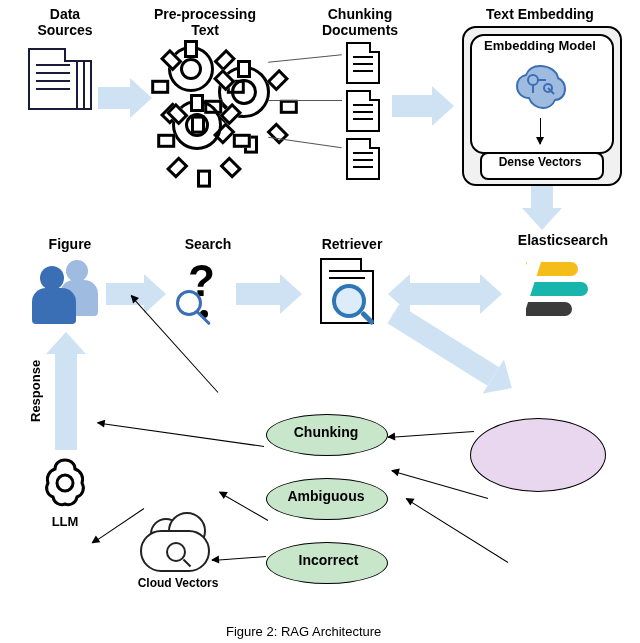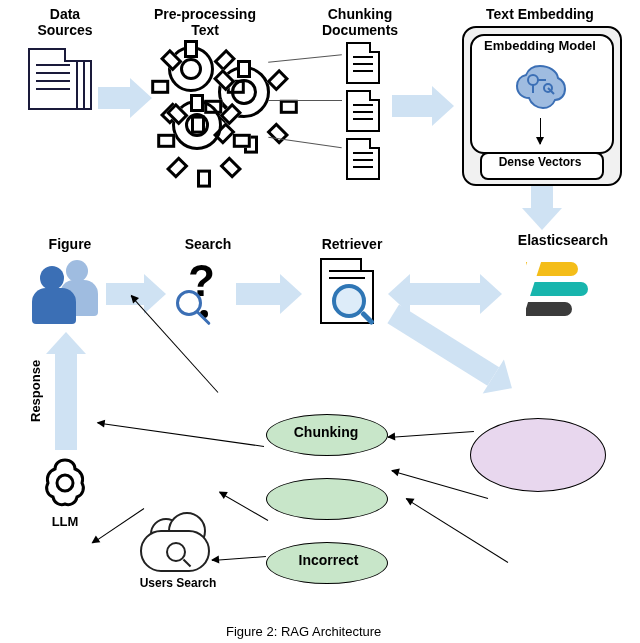--- a/index.html
+++ b/index.html
@@ -270,37 +270,38 @@
       </svg>
   </div>
   <div class="lbl" style="left: 40px; top: 514px; width: 50px; font-size: 13px; white-space: pre-line;">LLM</div>
 
   <div class="oval purple" style="left:470px;top:418px;width:134px;height:72px"></div>
 
   <div class="oval green" style="left:266px;top:414px;width:120px;height:40px"></div>
   <div class="lbl" style="left: 266px; top: 424px; width: 120px; font-size: 14px; white-space: pre-line;">Chunking</div>
 
   <div class="oval green" style="left:266px;top:478px;width:120px;height:40px"></div>
+  <div class="lbl" style="left: 266px; top: 488px; width: 120px; font-size: 14px; white-space: pre-line;">Ambiguous</div>
 
   <div class="oval green" style="left:266px;top:542px;width:120px;height:40px"></div>
   <div class="lbl" style="left: 266px; top: 552px; width: 125px; font-size: 14px; white-space: pre-line;">Incorrect</div>
 
   <div class="thin-arrow pointleft" style="left:388px;top:434px;width:86px;transform:rotate(-4deg)"></div>
   <div class="thin-arrow pointleft" style="left:388px;top:498px;width:100px;transform:rotate(16deg);transform-origin:right center"></div>
   <div class="thin-arrow pointleft" style="left:388px;top:562px;width:120px;transform:rotate(32deg);transform-origin:right center"></div>
 
   <div class="thin-arrow pointleft" style="left:96px;top:446px;width:168px;transform:rotate(8deg);transform-origin:right center"></div>
 
   <div class="cloud" style="left:140px;top:530px">
     <div class="b1"></div>
       <div class="b2"></div>
       <div class="body"></div>
       <div class="mag"></div>
   </div>
-  <div class="lbl" style="left: 128px; top: 576px; width: 100px; font-size: 12px; white-space: pre-line;">Users Search</div>
+  <div class="lbl" style="left: 128px; top: 576px; width: 100px; font-size: 12px; white-space: pre-line;">Cloud Vectors</div>
 
   <div class="thin-arrow pointleft" style="left:212px;top:520px;width:56px;transform:rotate(30deg);transform-origin:right center"></div>
   <div class="thin-arrow pointleft" style="left:212px;top:558px;width:54px;transform:rotate(-4deg)"></div>
 
   <div class="thin-arrow pointleft" style="left:82px;top:508px;width:62px;transform:rotate(-34deg);transform-origin:right center"></div>
 
   <div class="thin-arrow pointleft" style="left:88px;top:392px;width:130px;transform:rotate(48deg);transform-origin:right center"></div>
 
   <div class="caption" style="left: 226px; top: 624px; white-space: pre-line;">Figure 2: RAG Architecture</div>
 

